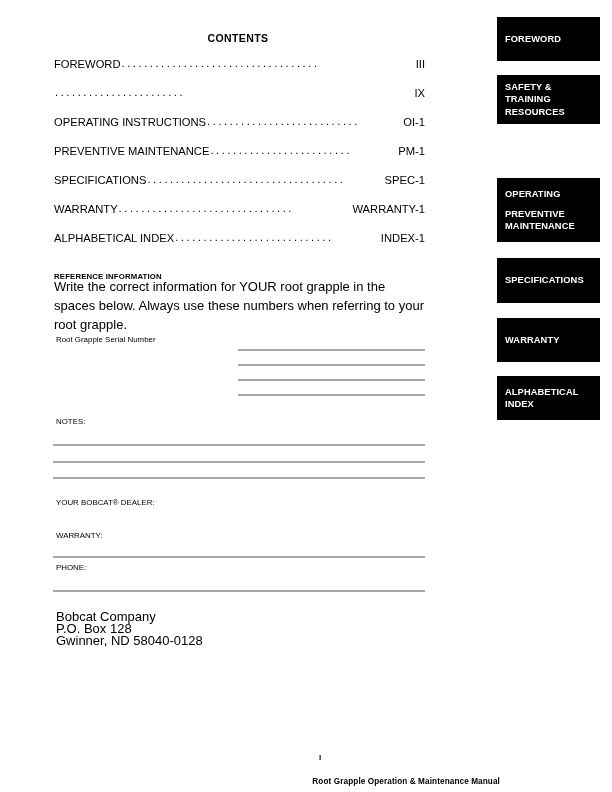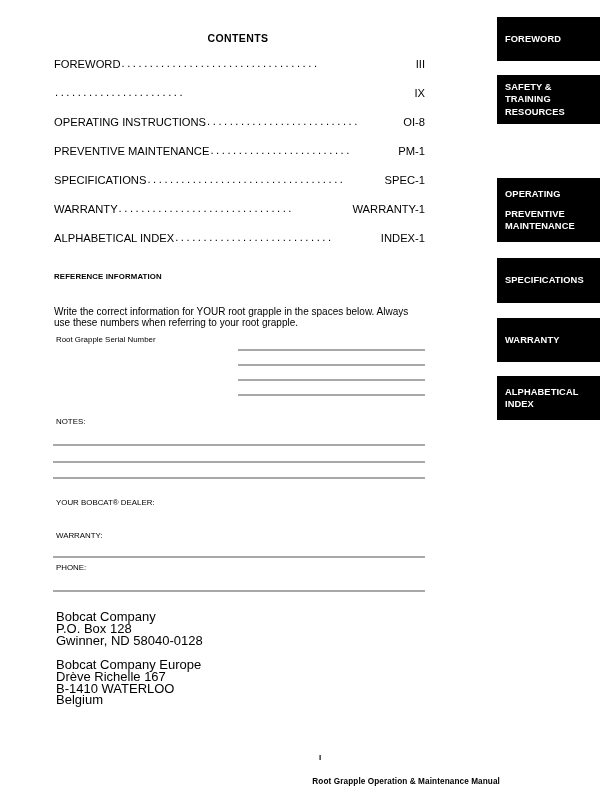--- a/index.html
+++ b/index.html
@@ -64,24 +64,24 @@
   
   .ref-heading {
     position: absolute;
     left: 54px; top: 272px;
     font-size: 7.8px;
     font-weight: bold;
     letter-spacing: 0.15px;
   }
   .ref-body {
     position: absolute;
-    left: 54px; top: 306px;
+    left: 54px; top: 277px;
     width: 372px;
-    font-size: 10px;
-    line-height: 11px;
+    font-size: 13px;
+    line-height: 19px;
   }
 
   .serial-label {
     position: absolute;
     left: 56px; top: 335px;
     font-size: 7.9px;
   }
 
   
   .rule {
@@ -165,21 +165,21 @@
       <span class="toc-dots">...................................</span>
       <span class="toc-page">III</span>
     </div>
     <div class="toc-row">
       <span class="toc-dots">.......................</span>
       <span class="toc-page">IX</span>
     </div>
     <div class="toc-row">
       <span class="toc-label">OPERATING INSTRUCTIONS</span>
       <span class="toc-dots">...........................</span>
-      <span class="toc-page">OI-8</span>
+      <span class="toc-page">OI-1</span>
     </div>
     <div class="toc-row">
       <span class="toc-label">PREVENTIVE MAINTENANCE</span>
       <span class="toc-dots">.........................</span>
       <span class="toc-page">PM-1</span>
     </div>
     <div class="toc-row">
       <span class="toc-label">SPECIFICATIONS</span>
       <span class="toc-dots">...................................</span>
       <span class="toc-page">SPEC-1</span>
@@ -214,26 +214,20 @@
   <div class="field-label" style="top:531px;">WARRANTY:</div>
   <div class="rule" style="left:53px; top:556px; width:372px;"></div>
   <div class="field-label" style="top:563px;">PHONE:</div>
   <div class="rule" style="left:53px; top:590px; width:372px;"></div>
 
   <div class="addr" style="top:611px;">
     <div>Bobcat Company</div>
     <div>P.O. Box 128</div>
     <div>Gwinner, ND 58040-0128</div>
   </div>
-  <div class="addr" style="top:659px;">
-    <div>Bobcat Company Europe</div>
-    <div>Drève Richelle 167</div>
-    <div>B-1410 WATERLOO</div>
-    <div>Belgium</div>
-  </div>
 
   <div class="footer-page">I</div>
   <div class="footer-title">Root Grapple Operation &amp; Maintenance Manual</div>
 
   <div class="tab-col">
     <div class="tab" style="top:17px; height:44px;">
       <span>FOREWORD</span>
     </div>
     <div class="tab" style="top:75px; height:49px;">
       <span>SAFETY &amp;</span>

